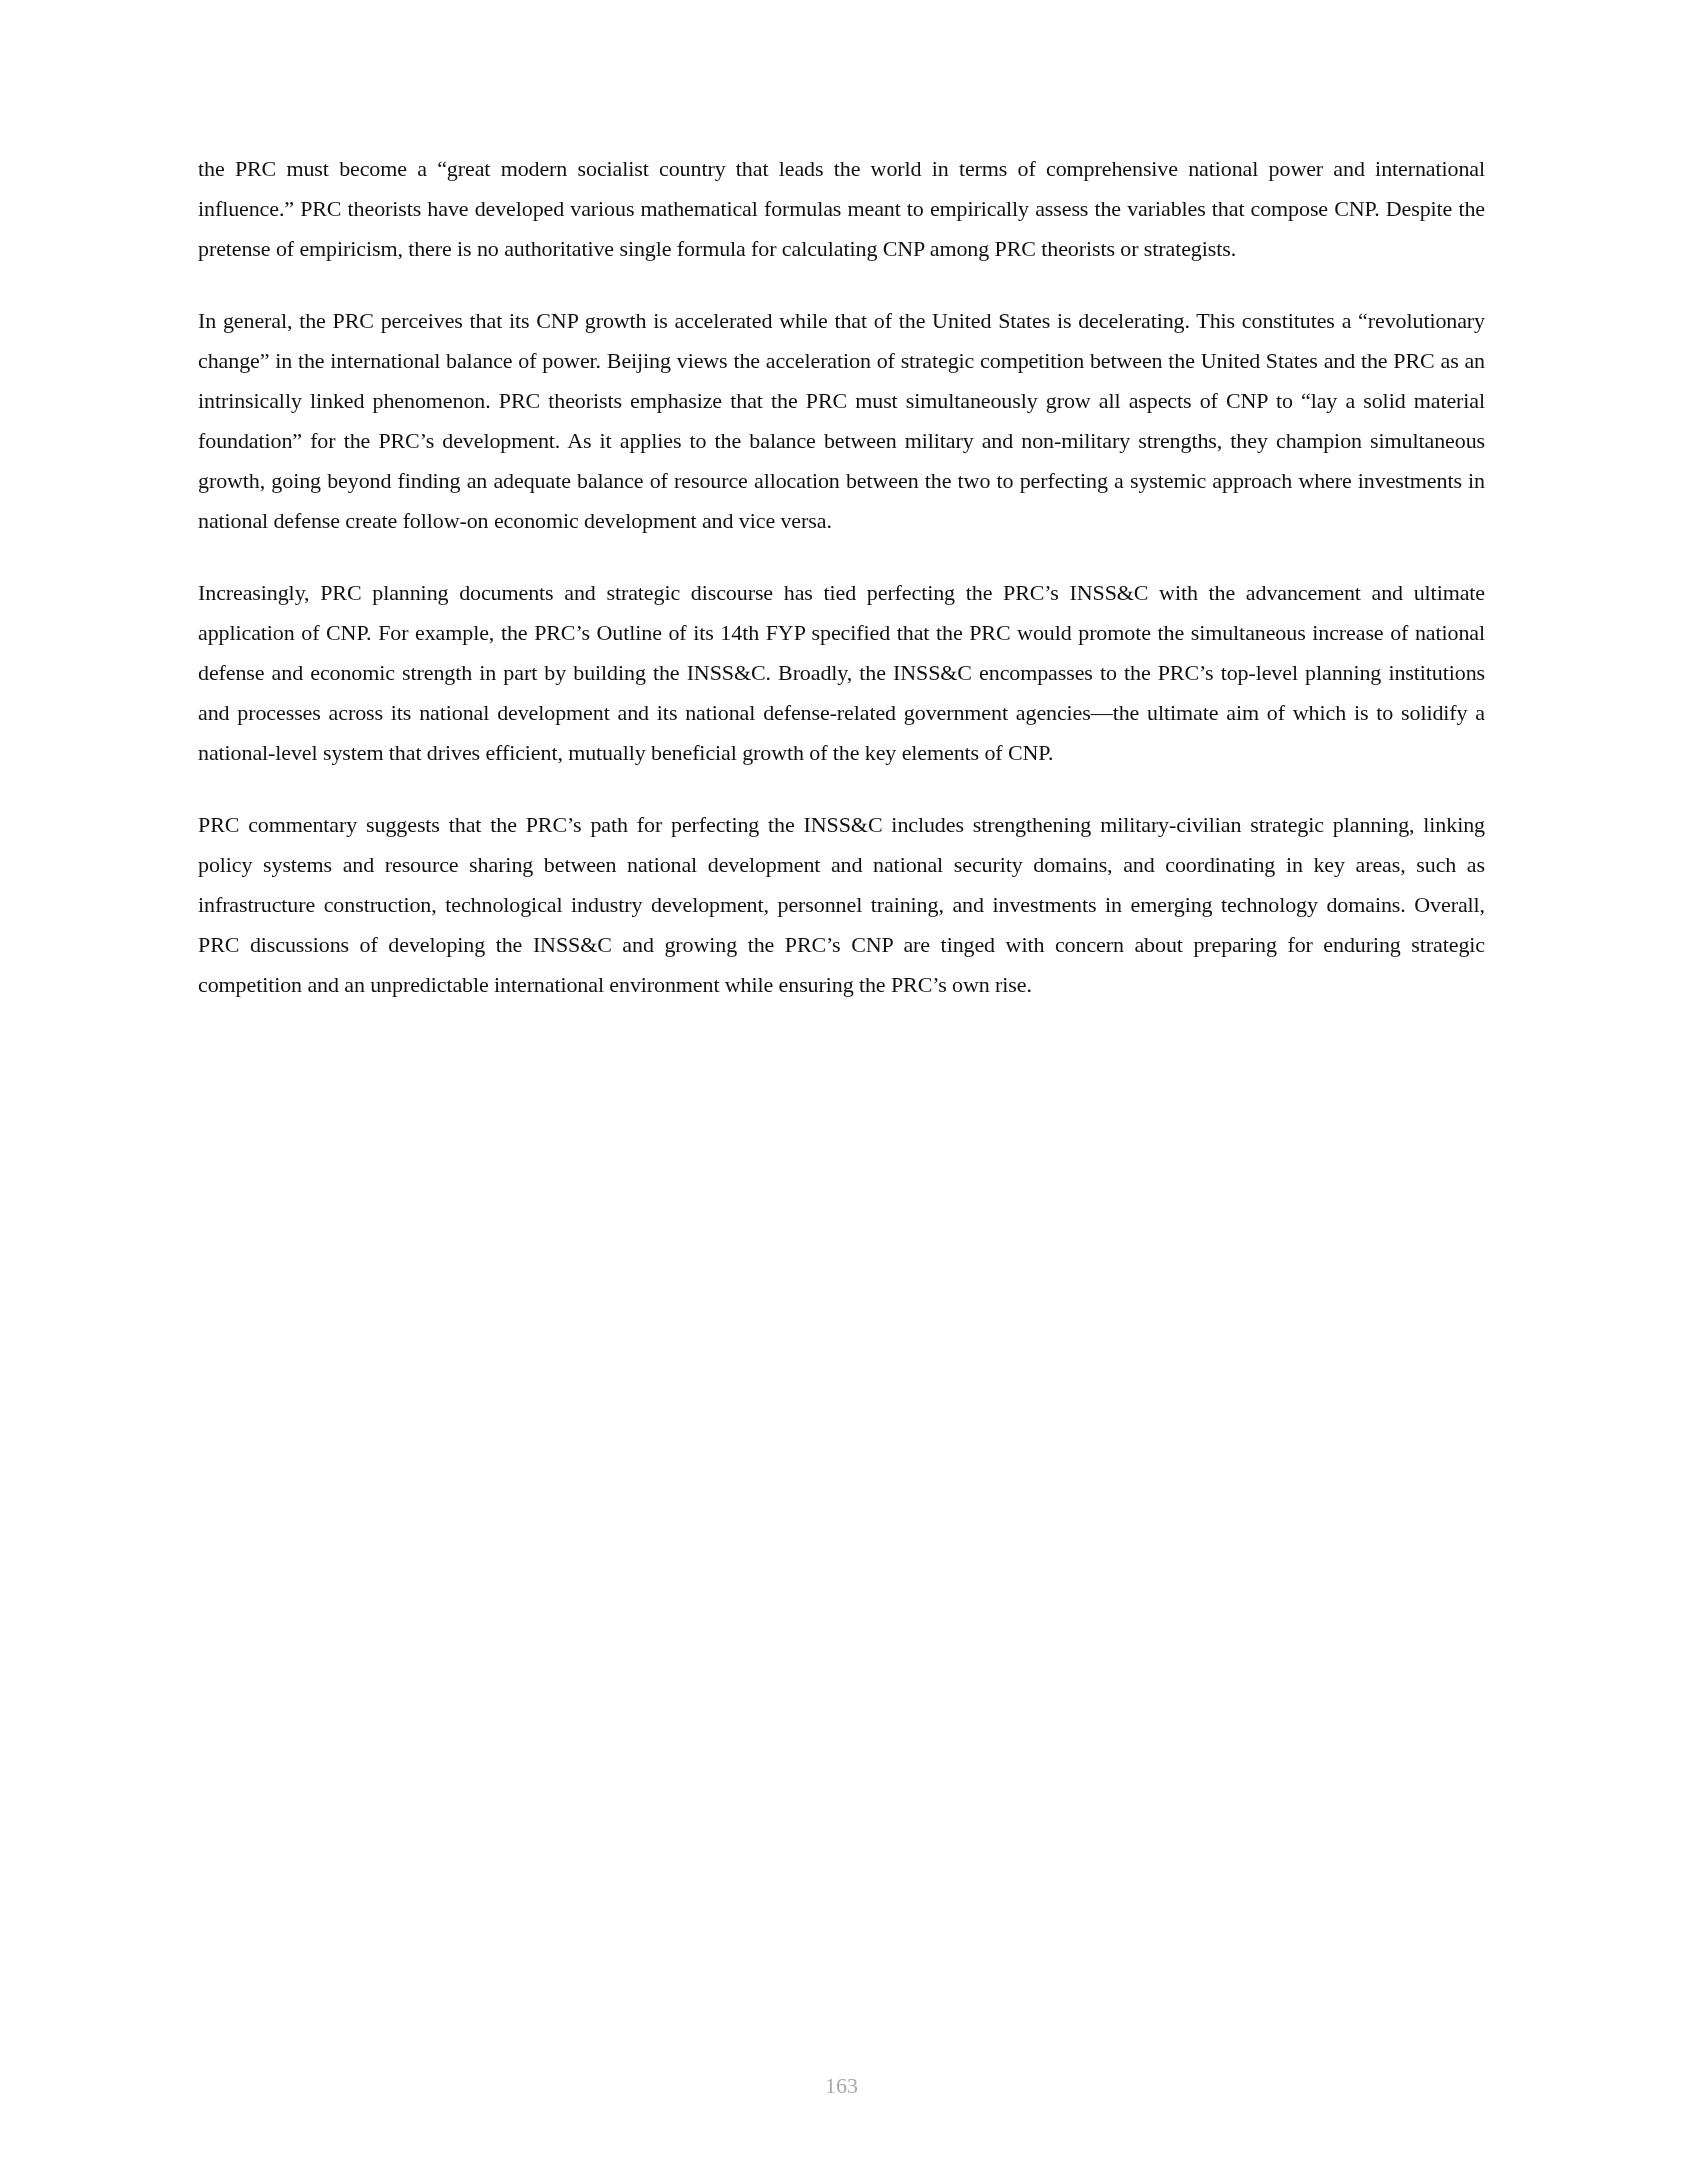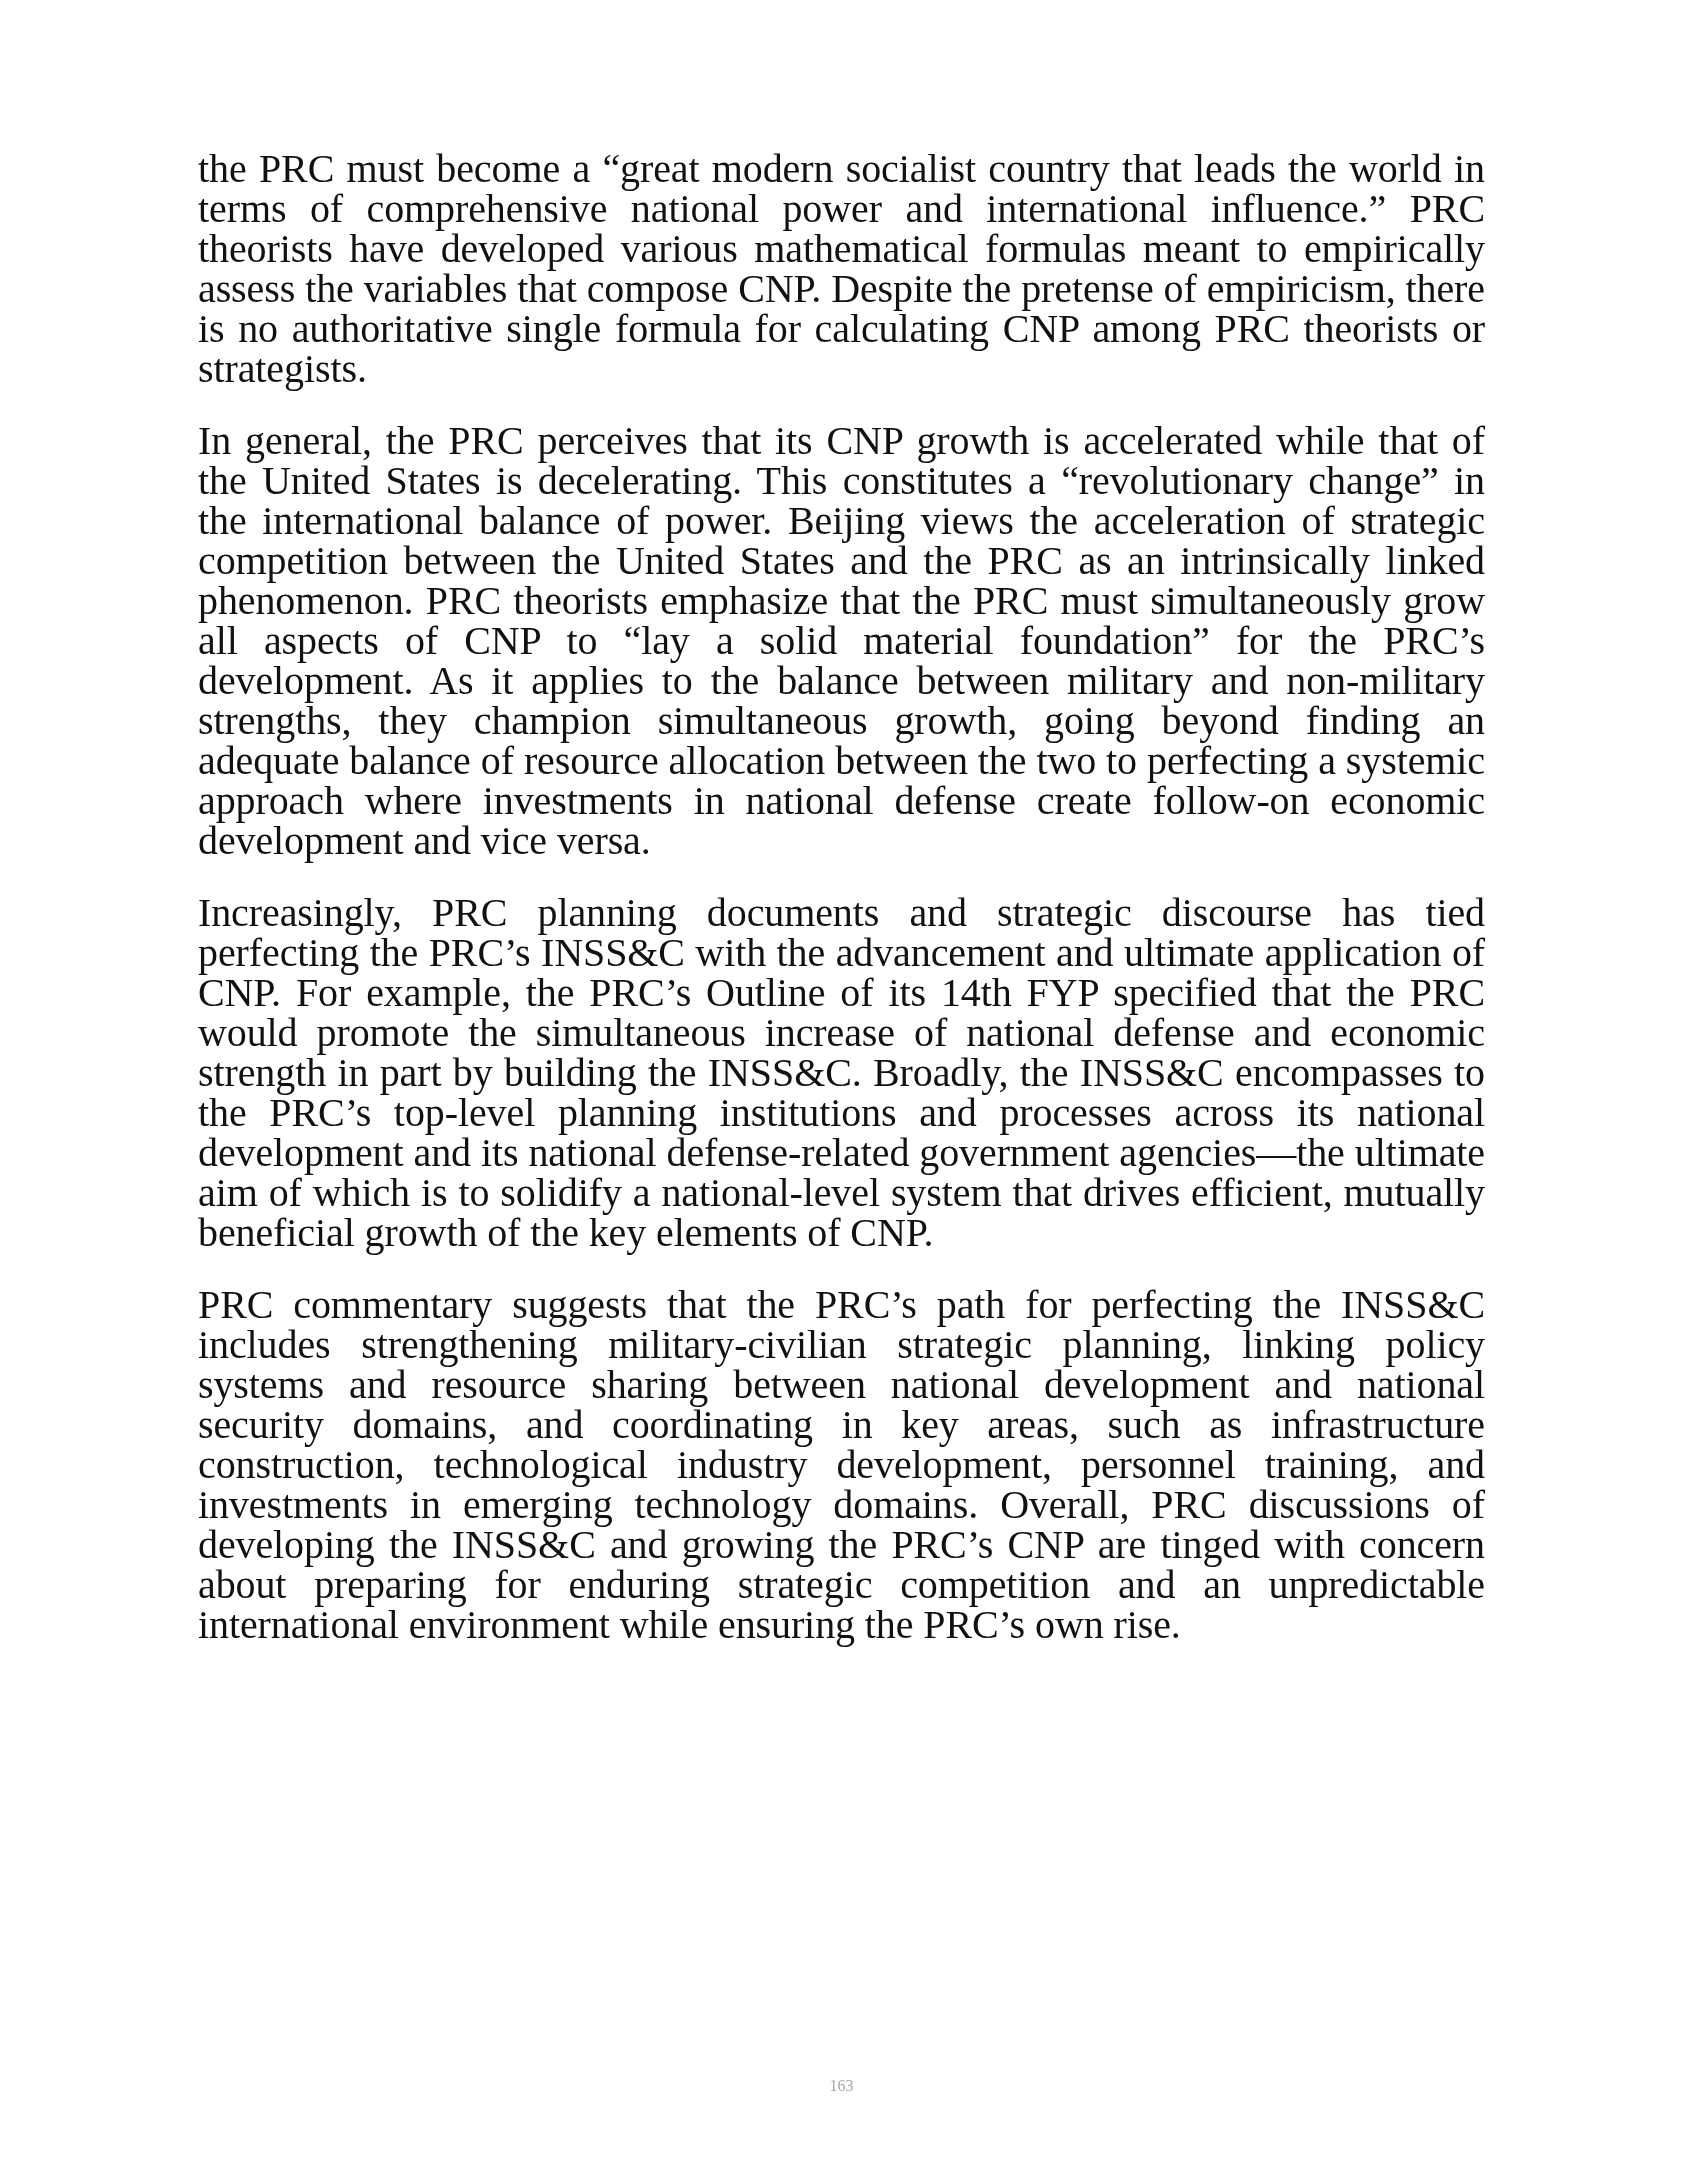--- a/index.html
+++ b/index.html
@@ -16,39 +16,39 @@
       color: #111111;
     }
     .page-body {
       position: absolute;
       left: 198px;
       top: 149px;
       width: 1287px;
     }
     .para {
       margin: 0 0 32px 0;
-      font-size: 40px;
+      font-size: 22px;
       line-height: 40px;
       text-align: justify;
       text-align-last: left;
       letter-spacing: -0.1px;
       word-spacing: 0px;
       hyphens: none;
     }
     .footer {
       position: absolute;
       left: 0;
       width: 1683px;
       top: 2073px;
       text-align: center;
       color: #a8a8a8;
       font-family: "Liberation Serif", "DejaVu Serif", serif;
     }
     .page-number {
-      font-size: 16px;
+      font-size: 22px;
       line-height: 26px;
       display: block;
       font-family: Liberation Serif, serif;
     }
     .report-title {
       font-size: 21px;
       line-height: 26px;
       display: block;
     }
   </style>

